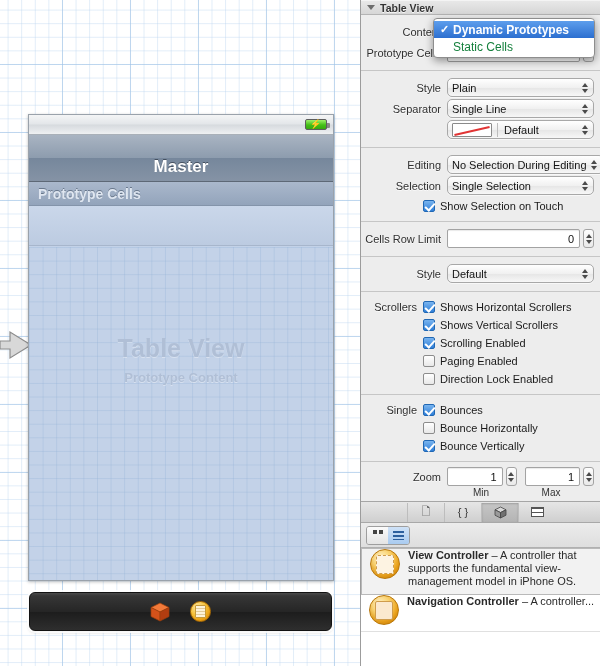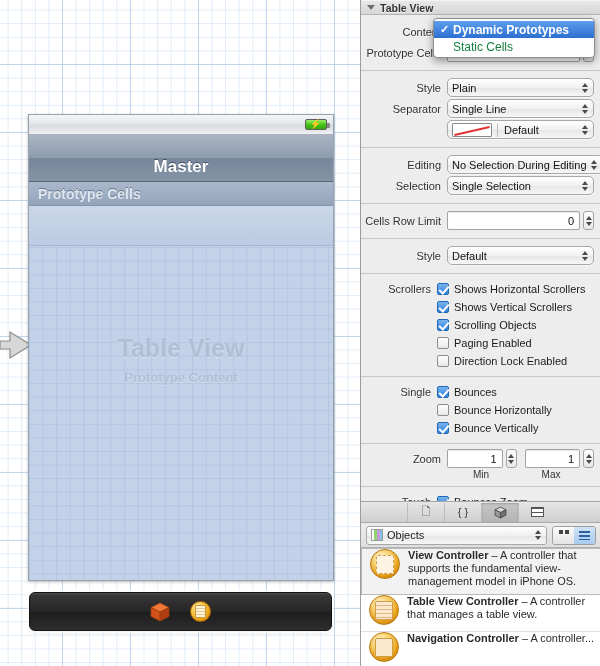--- a/index.html
+++ b/index.html
@@ -159,21 +159,21 @@
     width:40px;height:14px;border:1px solid #8a8a8a;background:#fff; flex:none;
     position:relative; margin-right:5px; border-radius:1px;
   }
   .colorwell:after{
     content:""; position:absolute; left:1px; right:1px; top:50%;
     height:2px; background:#e03434; transform:rotate(-13deg); transform-origin:center;
   }
   .sep-v{ width:1px;height:14px;background:#bdbdbd;margin-right:6px; }
 
   .cbrow{ display:flex; align-items:center; min-height:17px; margin:1px 0; }
-  .cbrow .lbl{ width:76px; }
+  .cbrow .lbl{ width:62px; }
   .cb{
     width:12px;height:12px;border:1px solid #8c8c8c;border-radius:2px;
     background:linear-gradient(to bottom,#ffffff,#e8e8e8);
     margin-right:5px; flex:none; position:relative;
   }
   .cb.on{
     background:linear-gradient(to bottom,#79b4ef,#2f7fd8);
     border-color:#2168b4;
   }
   .cb.on:after{
@@ -392,20 +392,25 @@
       <div class="ctl">
         <div class="popup">
           <span class="txt">Single Selection</span>
           <span class="arrows">
               <i class="up"></i>
               <i class="dn"></i>
             </span>
         </div>
       </div>
     </div>
+    <div class="cbrow">
+      <div class="lbl"></div>
+      <span class="cb on"></span>
+      <span class="cblabel">Show Selection on Touch</span>
+    </div>
   </div>
 
   <div class="group">
     <div class="row">
       <div class="lbl">Cells Row Limit</div>
       <div class="ctl">
         <div class="field">0</div>
         <div class="stepper">
             <i class="up"></i>
             <i class="dn"></i>
@@ -437,21 +442,21 @@
       <span class="cblabel">Shows Horizontal Scrollers</span>
     </div>
     <div class="cbrow">
       <div class="lbl"></div>
       <span class="cb on"></span>
       <span class="cblabel">Shows Vertical Scrollers</span>
     </div>
     <div class="cbrow">
       <div class="lbl"></div>
       <span class="cb on"></span>
-      <span class="cblabel">Scrolling Objects</span>
+      <span class="cblabel">Scrolling Enabled</span>
     </div>
     <div class="cbrow">
       <div class="lbl"></div>
       <span class="cb"></span>
       <span class="cblabel">Paging Enabled</span>
     </div>
     <div class="cbrow">
       <div class="lbl"></div>
       <span class="cb"></span>
       <span class="cblabel">Direction Lock Enabled</span>
@@ -539,28 +544,20 @@
           <polygon points="1,3.8 6.5,6.6 6.5,12 1,9.2" fill="#9a9a9a" stroke="#444" stroke-width=".8"></polygon>
           <polygon points="12,3.8 12,9.2 6.5,12 6.5,6.6" fill="#707070" stroke="#444" stroke-width=".8"></polygon>
         </svg>
       </div>
       <div class="libtab">
         <span style="display:inline-block;width:13px;height:10px;border:1px solid #555;background-image:linear-gradient(to bottom,#555 0 1px,#fff 1px 4px,#555 4px 5px,#fff 5px 8px,#555 8px 9px)"></span>
       </div>
     </div>
 
     <div class="libbar">
-      <div class="objpopup">
-        <span class="objicon"></span>
-        <span style="flex:1">Objects</span>
-        <span class="arrows">
-            <i class="up"></i>
-            <i class="dn"></i>
-          </span>
-      </div>
       <div class="vtoggle">
         <div class="vtg">
           <span style="display:inline-block;width:10px;height:10px;background-image:
             linear-gradient(to right,#444 0 4px,transparent 4px 6px,#444 6px 10px);
             background-size:10px 4px;background-repeat:no-repeat;
             box-shadow:0 6px 0 -0px transparent"></span>
         </div>
         <div class="vtg on">
           <span style="display:inline-block;width:11px;height:9px;background-image:
             repeating-linear-gradient(to bottom,#2b5f9e 0 2px,transparent 2px 4px)"></span>
@@ -572,28 +569,20 @@
       <div class="libitem sel">
         <div class="libicon">
             <div class="inner dash"></div>
           </div>
         <div class="libtext">
           <b>View Controller</b><span> – A controller that supports the fundamental view-management model in iPhone OS.</span>
         </div>
       </div>
       <div class="libitem">
         <div class="libicon">
-            <div class="inner lines"></div>
-          </div>
-        <div class="libtext">
-          <b>Table View Controller</b><span> – A controller that manages a table view.</span>
-        </div>
-      </div>
-      <div class="libitem">
-        <div class="libicon">
             <div class="inner"></div>
           </div>
         <div class="libtext">
           <b>Navigation Controller</b><span> – A controller...</span>
         </div>
       </div>
     </div>
   </div>
 
 </div>

